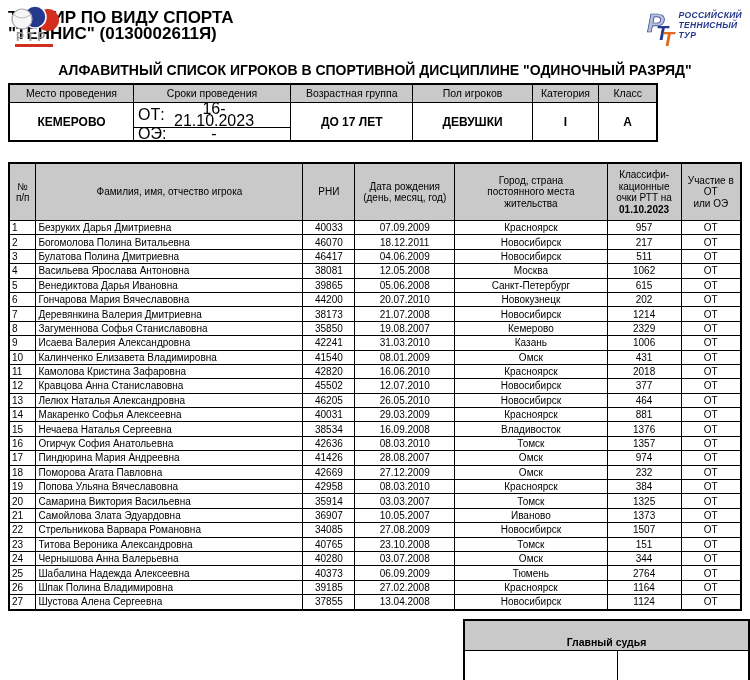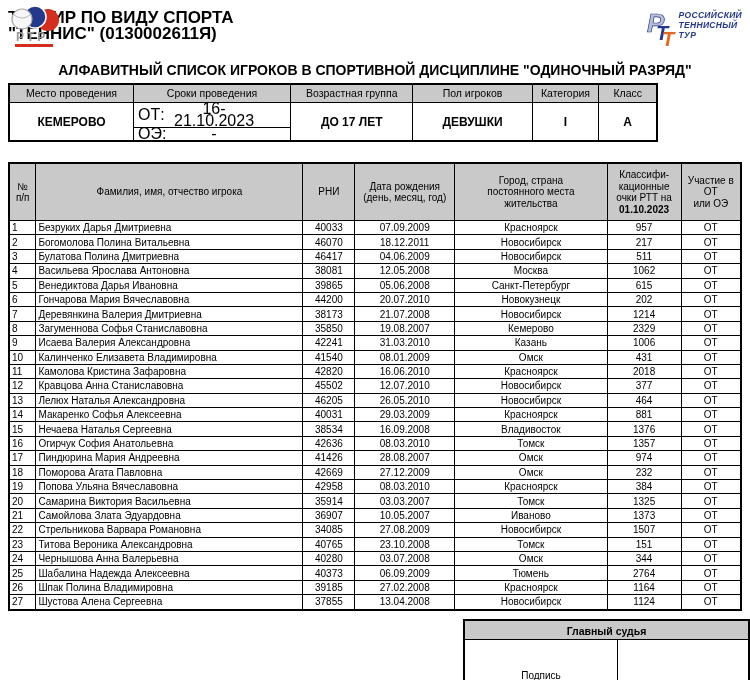--- a/index.html
+++ b/index.html
@@ -35,21 +35,21 @@
   .players-table { margin-top:20px; width:734px; border:2px solid #000; }
   .players-table th { background:#c9c9c9; border:1px solid #000; font-weight:normal; font-size:10px; line-height:11.5px; white-space:pre-line; vertical-align:middle; padding:3px 1px; height:50px; }
   .players-table td { border:1px solid #000; font-size:10px; height:13.4px; line-height:11px; padding:0 2px; }
   .al-left { text-align:left; } .al-center { text-align:center; }
   .points-date { font-weight:bold; display:block; white-space:pre-line; }
   .pre { white-space:pre-line; }
 
   
   .footer-wrap { display:flex; justify-content:flex-end; margin-top:8px; width:742px; }
   .footer-table { width:287px; border:2px solid #000; }
-  .footer-title { background:#c9c9c9; border:1px solid #000; font-weight:bold; font-size:10.5px; text-align:center; padding:4px 0 2px; }
+  .footer-title { background:#c9c9c9; border:1px solid #000; font-weight:bold; font-size:10.5px; text-align:center; padding:15px 0 2px; }
   .sign-cell { border:1px solid #000; width:150px; height:40px; vertical-align:bottom; text-align:center; font-size:10px; padding-bottom:1px; }
   .judge-cell { border:1px solid #000; text-align:center; vertical-align:middle; }
 </style>
 </head>
 <body>
 
 <div class="page">
 
   <div class="top-header">
     <div class="logo-left">

